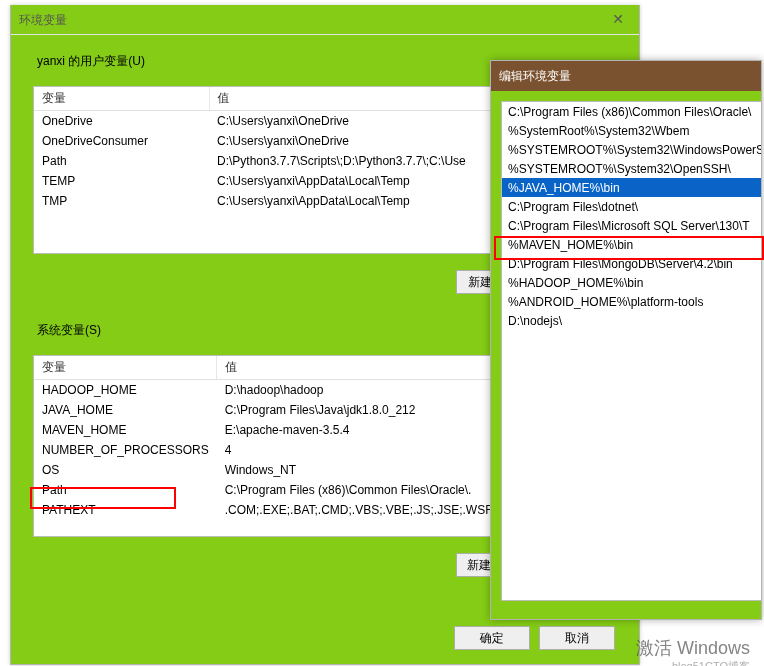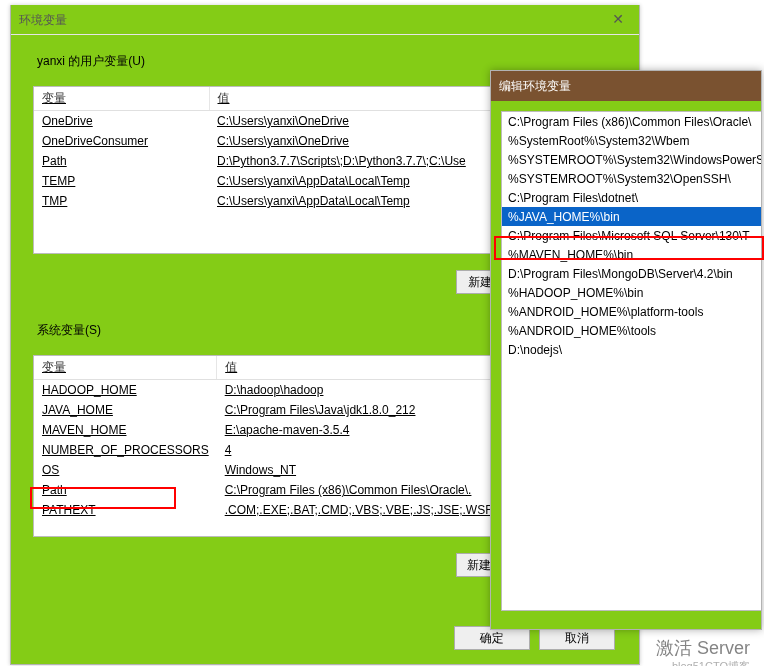--- a/index.html
+++ b/index.html
@@ -48,21 +48,20 @@
     .section-label {
       margin: 18px 0 6px 26px;
       font-size: 12px;
     }
     .var-table-wrap {
       margin: 16px 22px;
       border: 1px solid #bcbcbc;
       height: 168px;
       overflow: hidden;
       background: #fff;
-      text-decoration: underline;
     }
     .var-table { width: 100%; border-collapse: collapse; }
     .var-table th, .var-table td {
       text-align: left;
       font-weight: normal;
       padding: 3px 8px;
       font-size: 12px;
       white-space: nowrap;
       overflow: hidden;
     }
@@ -90,21 +89,21 @@
       bottom: 14px; right: 24px;
     }
     .highlight-path {
       position: absolute;
       border: 2px solid #f00;
       pointer-events: none;
     }
     .highlight-path.p1 { left: 30px; top: 487px; width: 146px; height: 22px; }
     
     .edit-dialog {
-      left: 490px; top: 70px; width: 272px; height: 560px;
+      left: 490px; top: 60px; width: 272px; height: 560px;
       box-shadow: 0 0 8px rgba(0,0,0,0.3);
     }
     .edit-dialog .title-bar {
       background: #7a5230;
       color: #fff;
     }
     .path-list {
       margin: 10px 0 0 10px;
       border: 1px solid #bcbcbc;
       border-right: none;
@@ -246,28 +245,27 @@
 
 <div class="dialog edit-dialog">
   <div class="title-bar">
     <span>编辑环境变量</span>
   </div>
   <div class="path-list" id="path-list">
       <div class="path-item">C:\Program Files (x86)\Common Files\Oracle\</div>
       <div class="path-item">%SystemRoot%\System32\Wbem</div>
       <div class="path-item">%SYSTEMROOT%\System32\WindowsPowerS</div>
       <div class="path-item">%SYSTEMROOT%\System32\OpenSSH\</div>
+      <div class="path-item selected">%JAVA_HOME%\bin</div>
       <div class="path-item">C:\Program Files\dotnet\</div>
-      <div class="path-item selected">%JAVA_HOME%\bin</div>
       <div class="path-item">C:\Program Files\Microsoft SQL Server\130\T</div>
       <div class="path-item">%MAVEN_HOME%\bin</div>
       <div class="path-item">D:\Program Files\MongoDB\Server\4.2\bin</div>
       <div class="path-item">%HADOOP_HOME%\bin</div>
       <div class="path-item">%ANDROID_HOME%\platform-tools</div>
-      <div class="path-item">%ANDROID_HOME%\tools</div>
       <div class="path-item">D:\nodejs\</div>
     </div>
 </div>
 
 <div class="highlight-java"></div>
 
-<div class="watermark">激活 Server</div>
+<div class="watermark">激活 Windows</div>
 <div class="watermark-sub">blog51CTO博客</div>
 
 </body></html>

